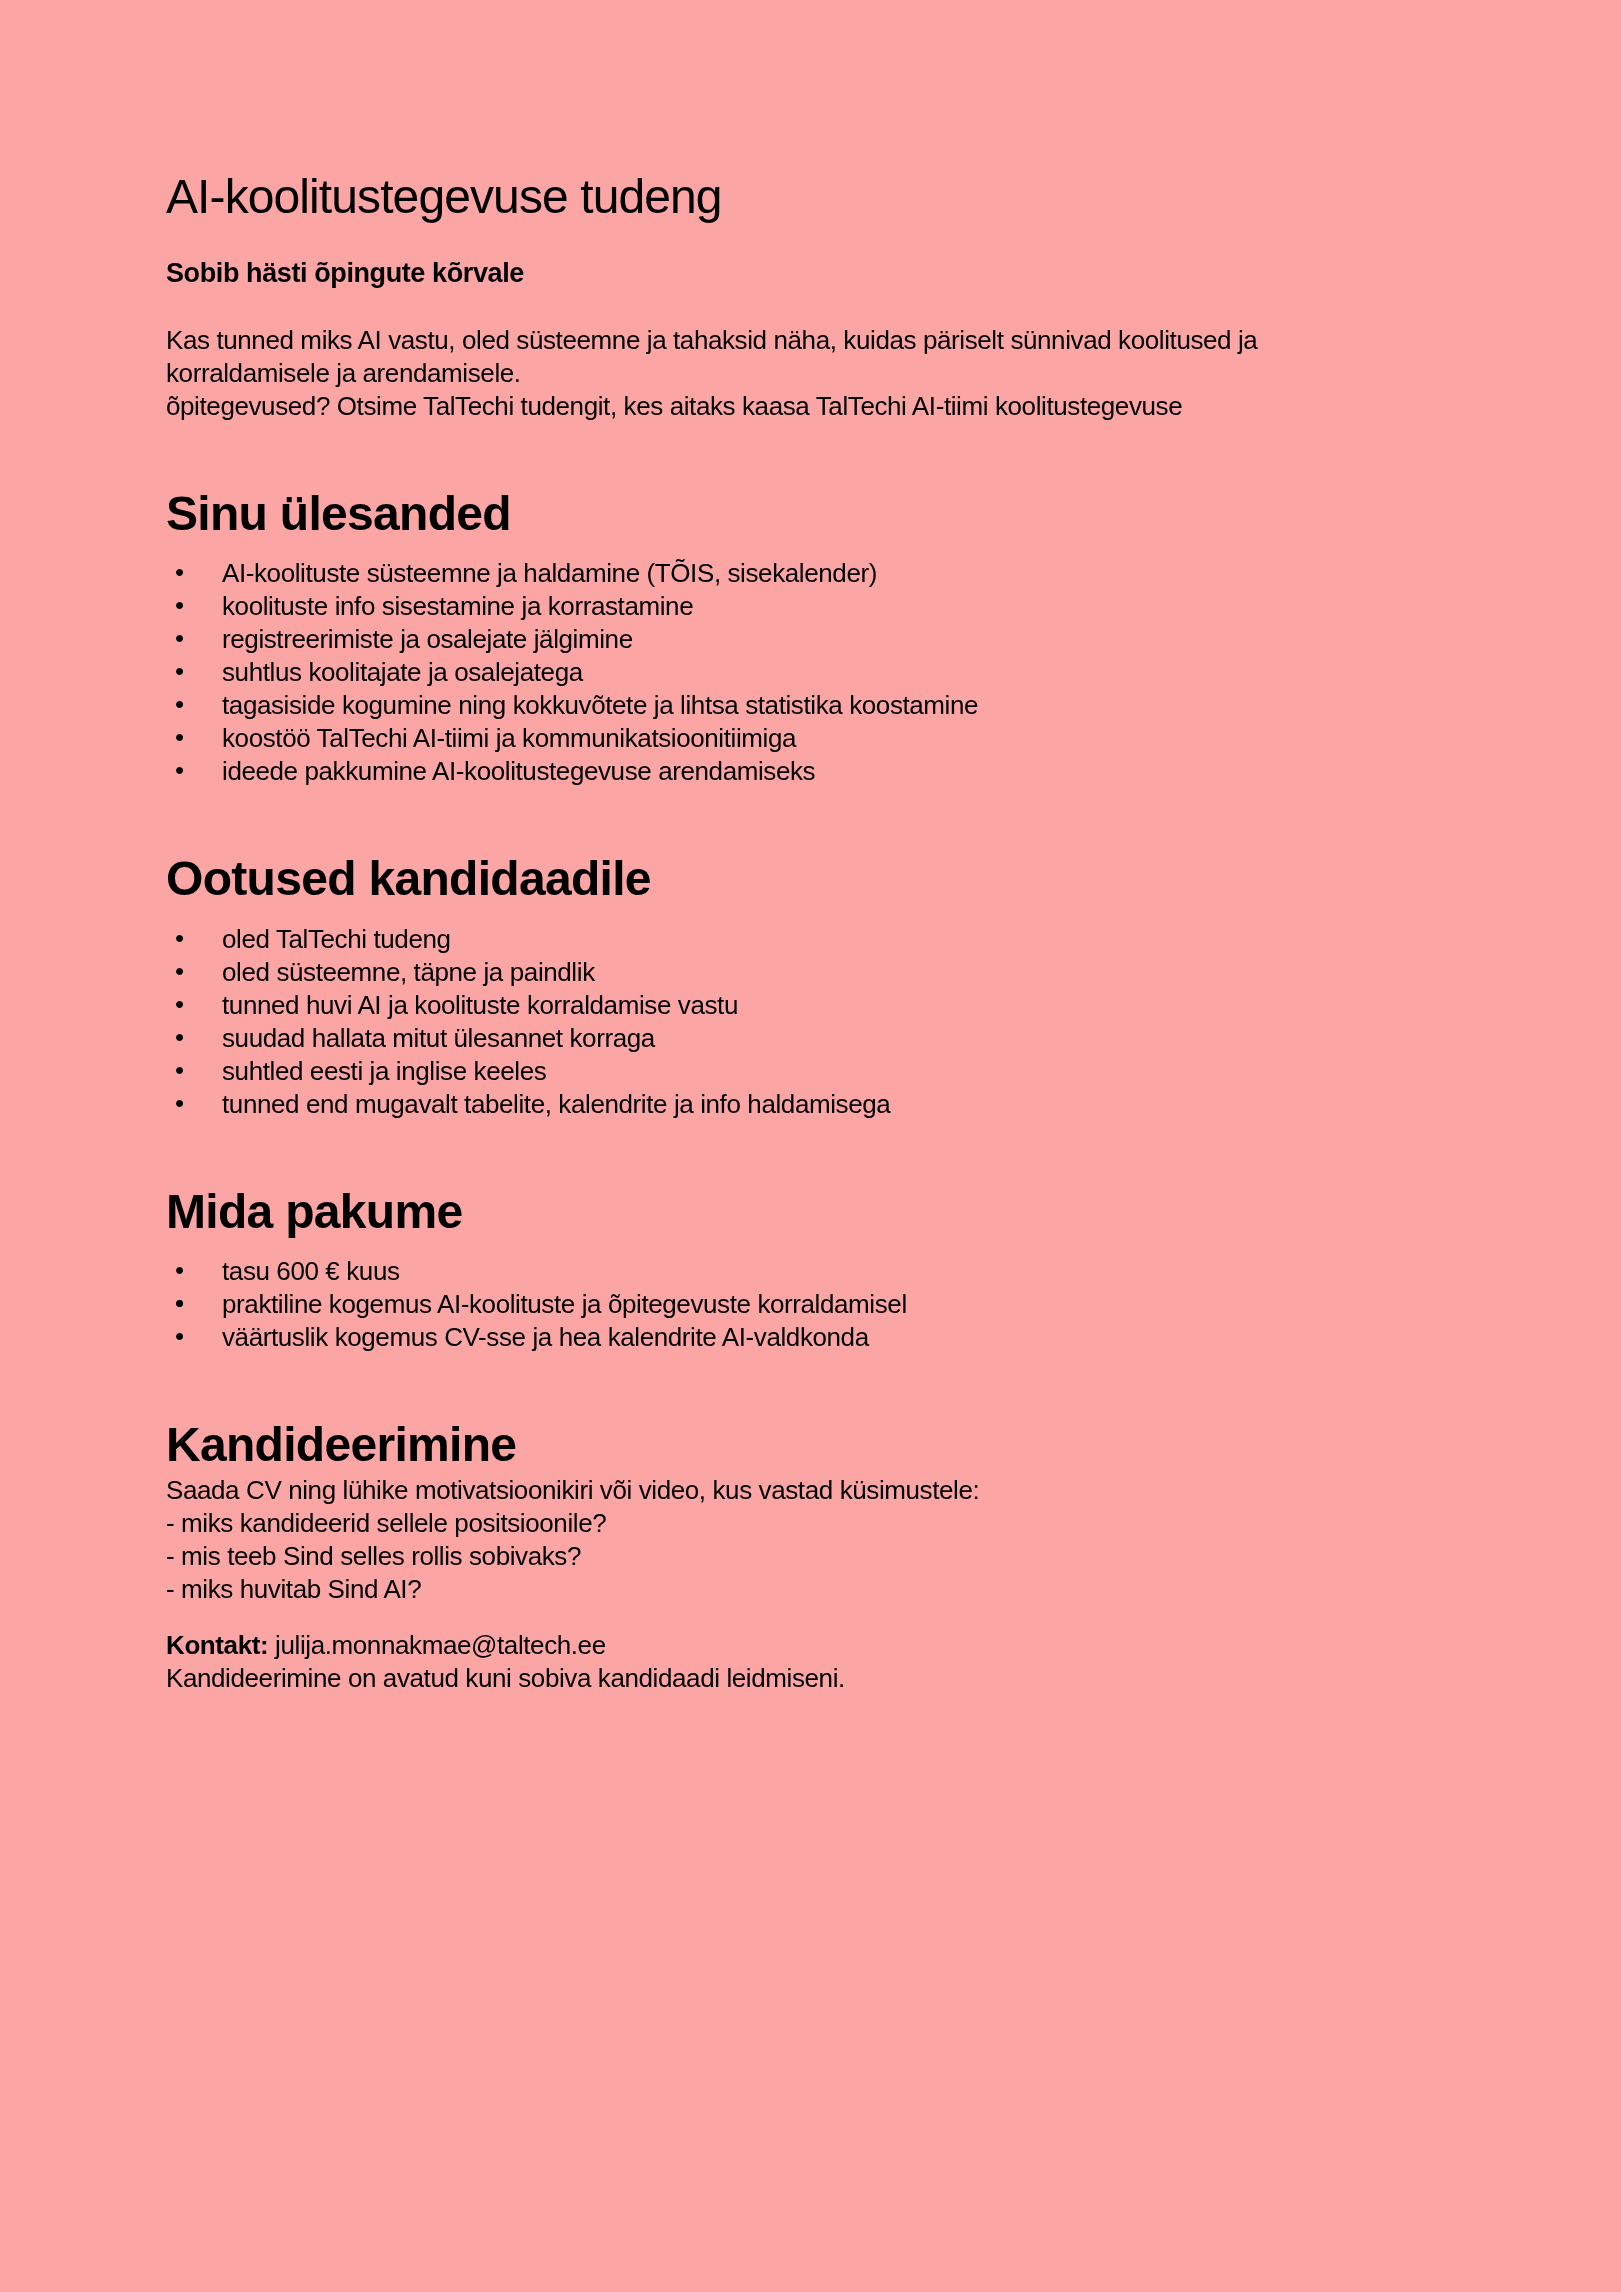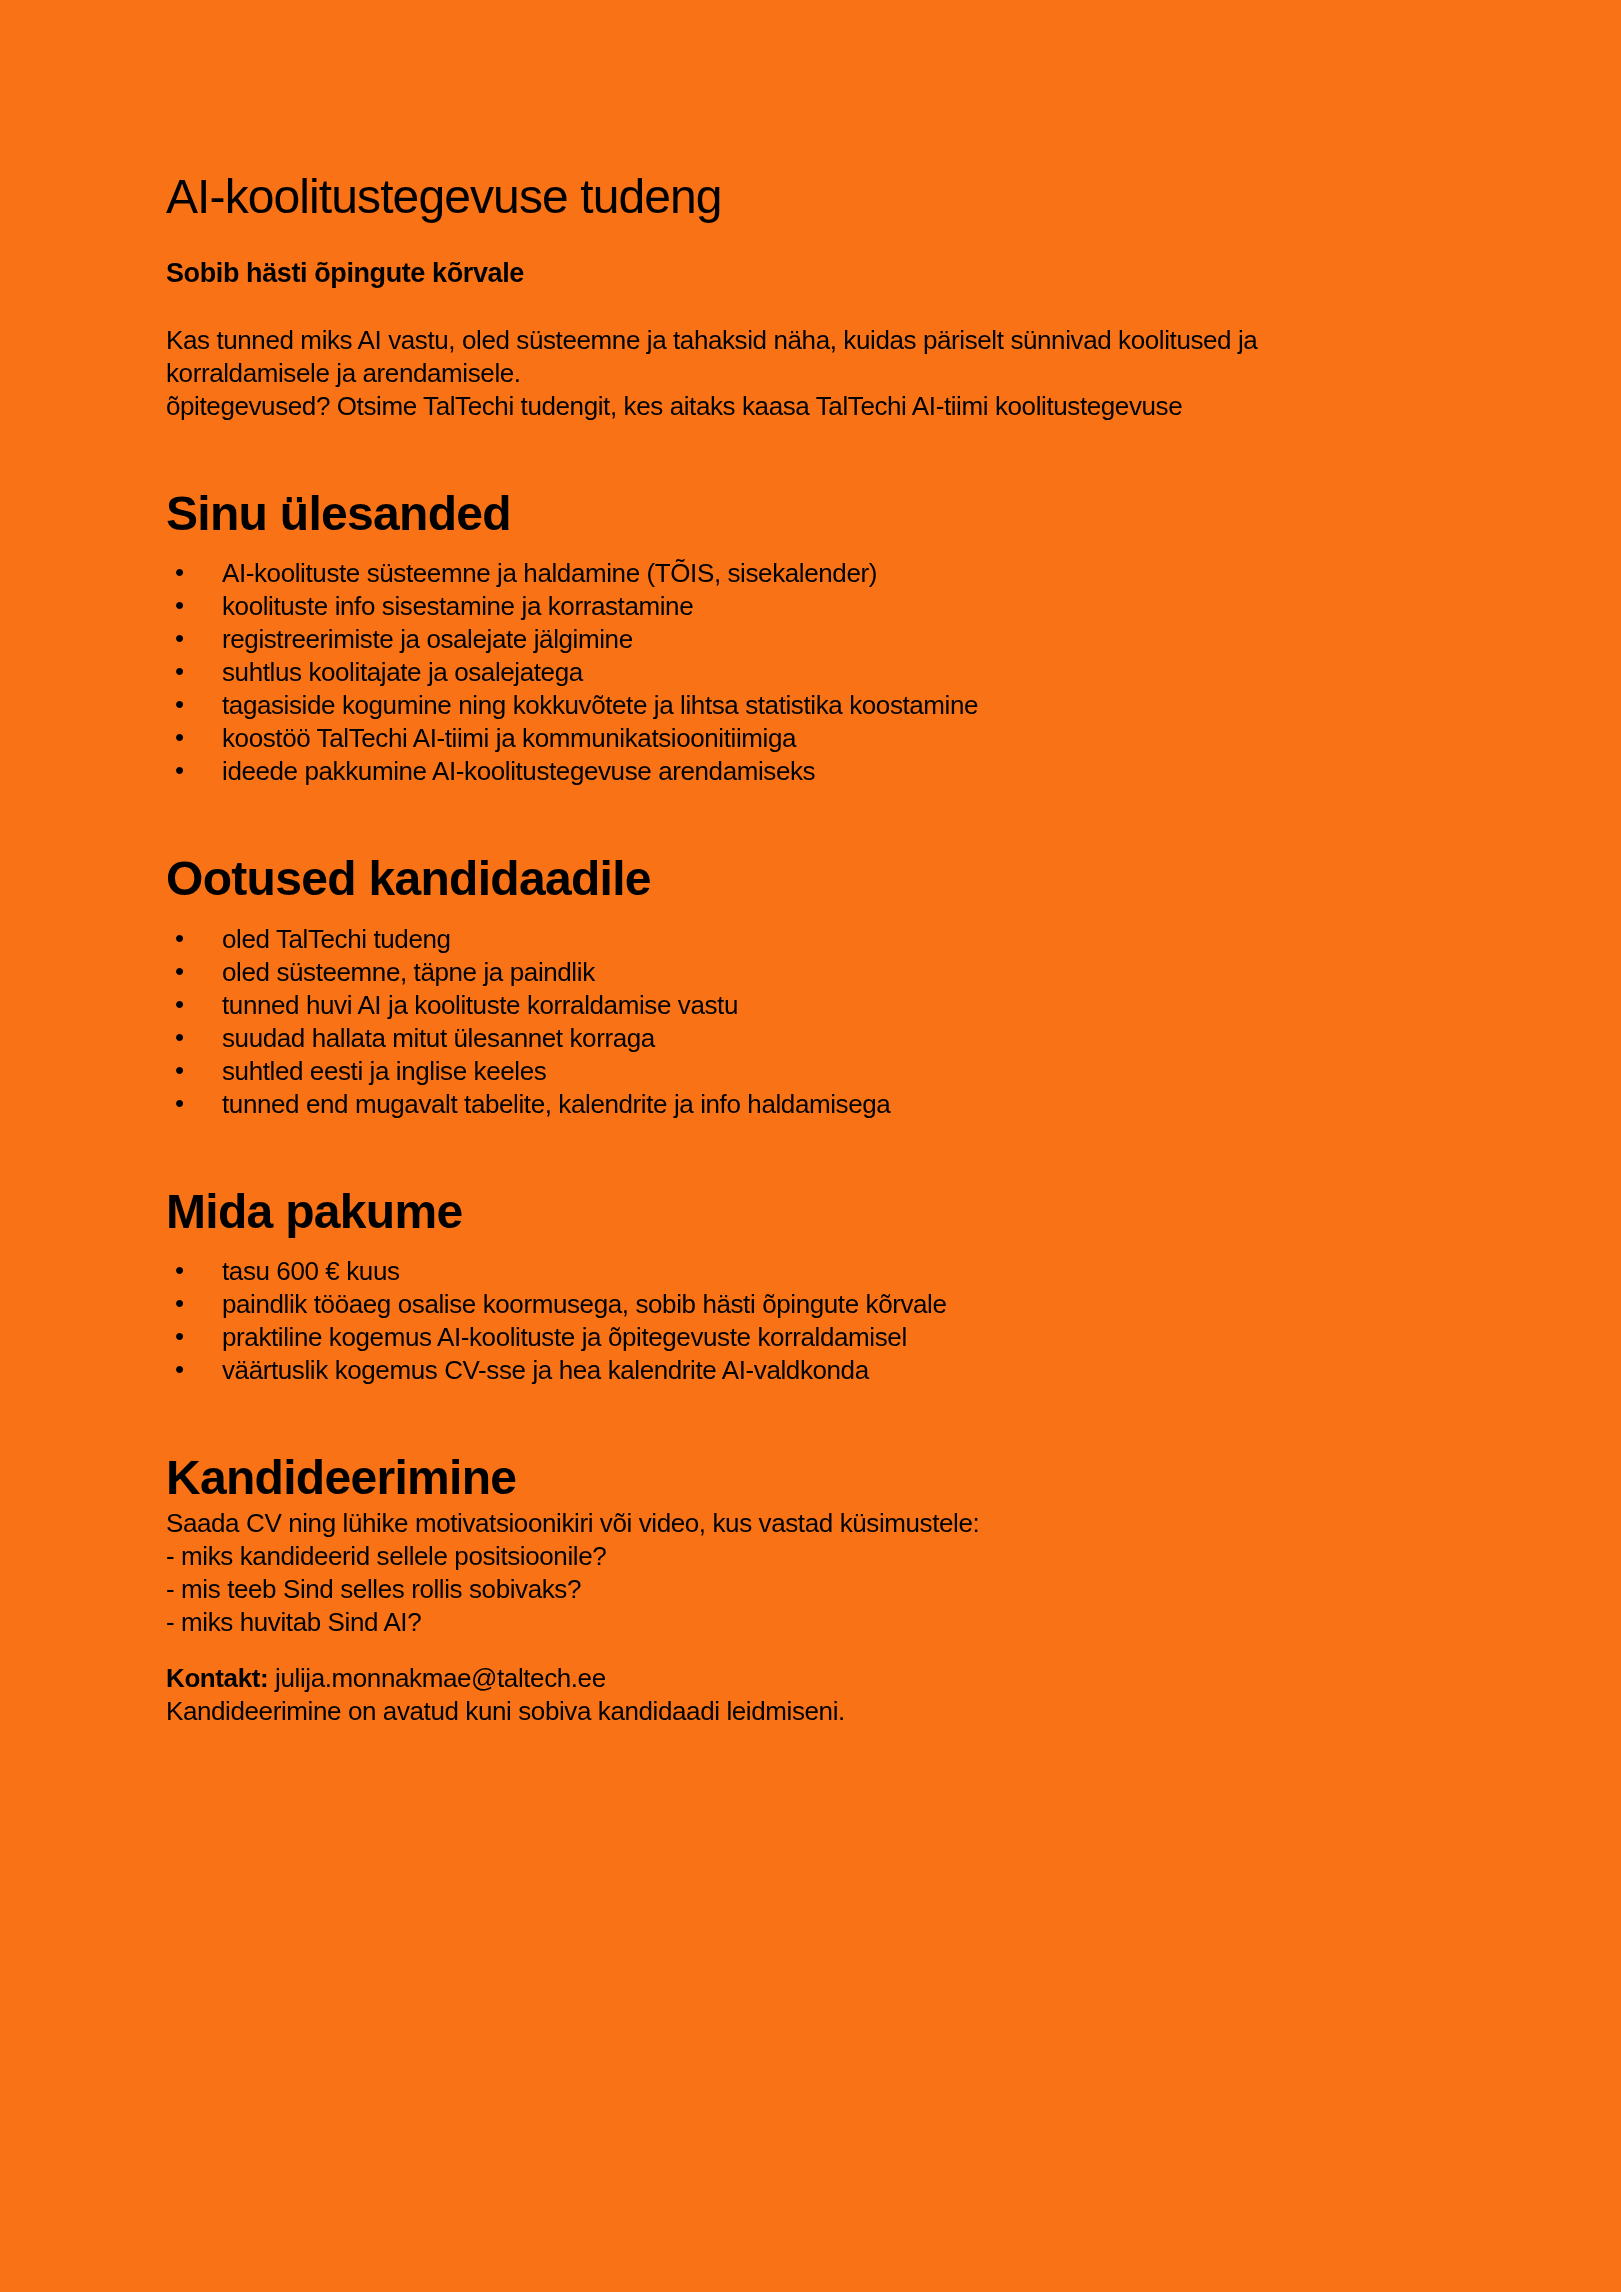--- a/index.html
+++ b/index.html
@@ -11,21 +11,21 @@
     width: 1621px;
     height: 2293px;
     position: relative;
     font-family: "Liberation Sans", sans-serif;
     color: #000000;
     -webkit-font-smoothing: antialiased;
   }
   .page {
     position: absolute;
     inset: 0;
-    background: #f97316;
+    background: #fca5a5;
     overflow: hidden;
   }
   .content {
     position: absolute;
     left: 166px;
     top: 0;
     width: 1308px;
     font-size: 26px;
     line-height: 33px;
     letter-spacing: -0.4px;
@@ -161,21 +161,20 @@
     </ul>
 
     <h2 class="section-heading">Mida pakume</h2>
     <ul class="bullet-list">
       <li>
         <span class="marker">•</span>
         <span>tasu 600 € kuus</span>
       </li>
       <li>
         <span class="marker">•</span>
-        <span>paindlik tööaeg osalise koormusega, sobib hästi õpingute kõrvale</span>
       </li>
       <li>
         <span class="marker">•</span>
         <span>praktiline kogemus AI-koolituste ja õpitegevuste korraldamisel</span>
       </li>
       <li>
         <span class="marker">•</span>
         <span>väärtuslik kogemus CV-sse ja hea kalendrite AI-valdkonda</span>
       </li>
     </ul>

